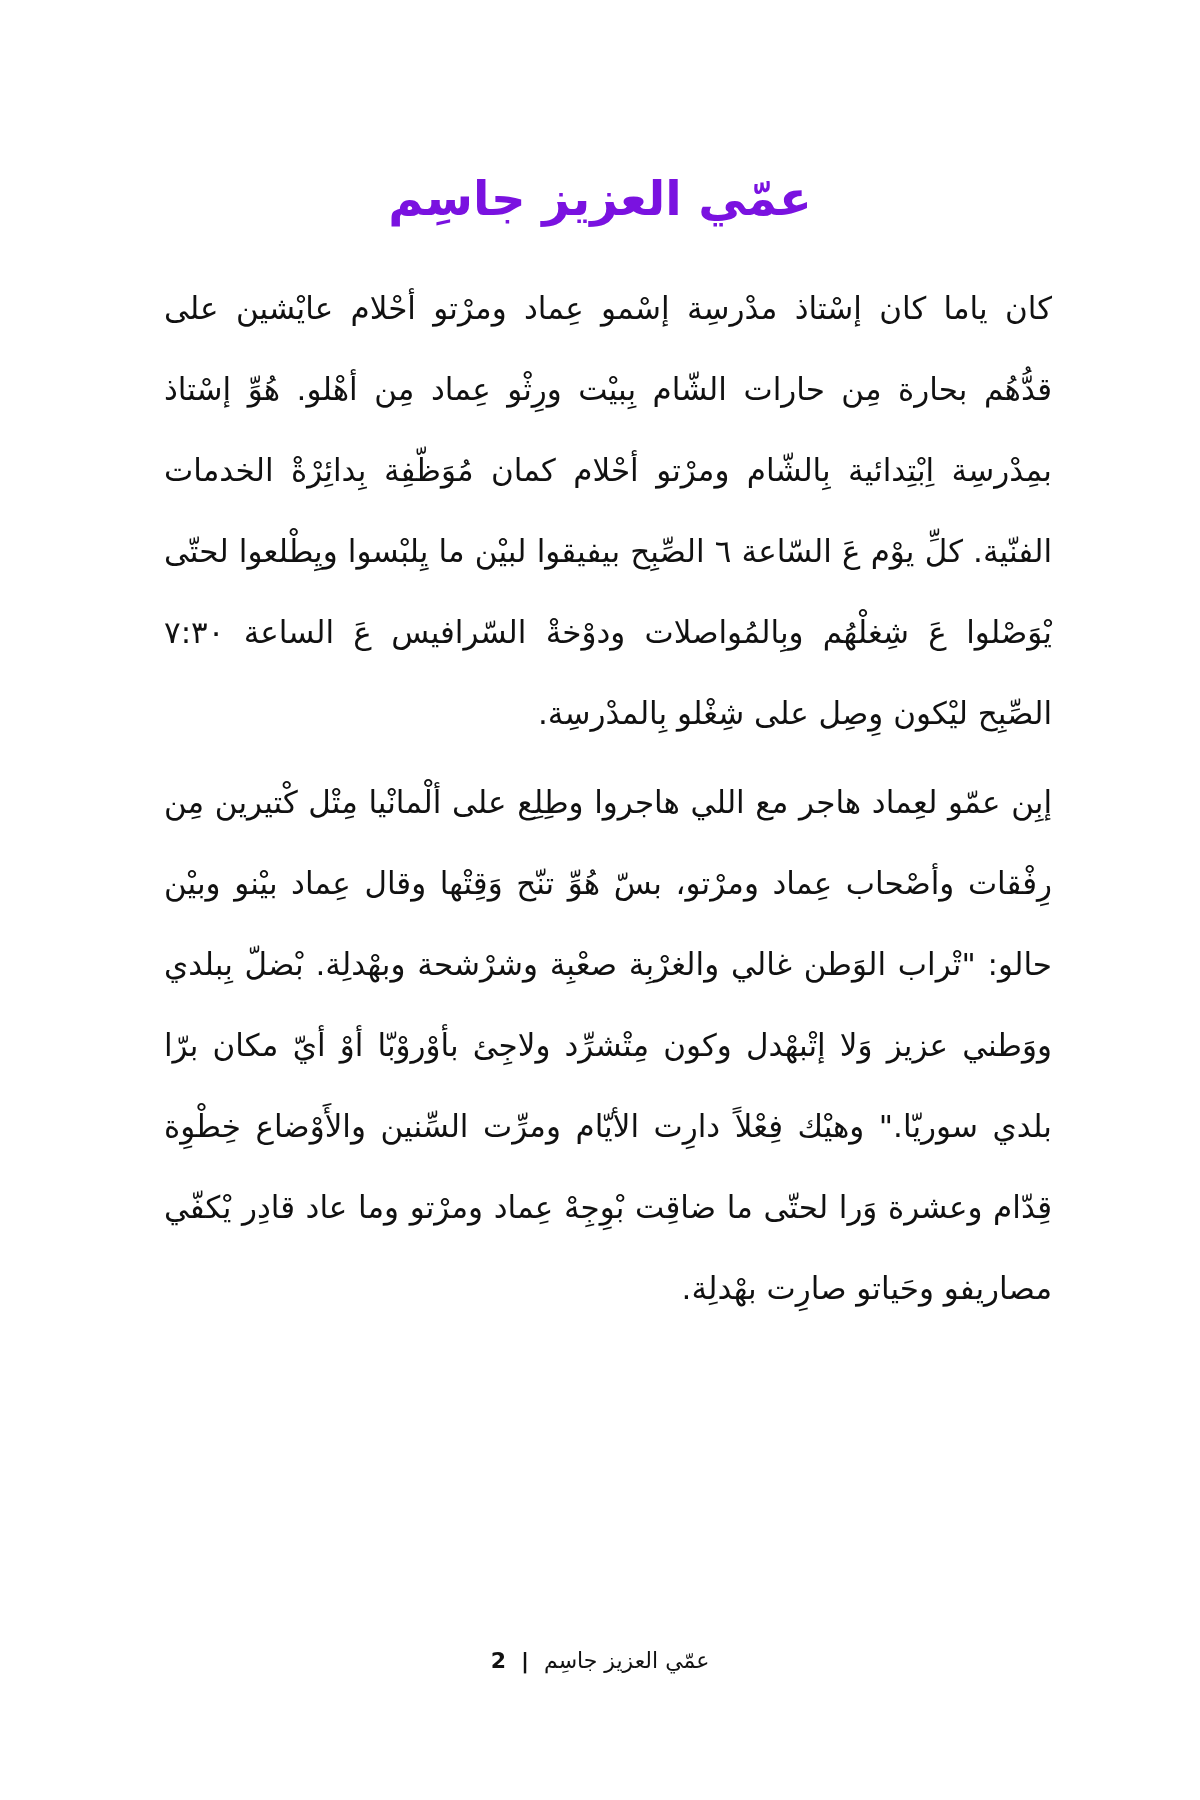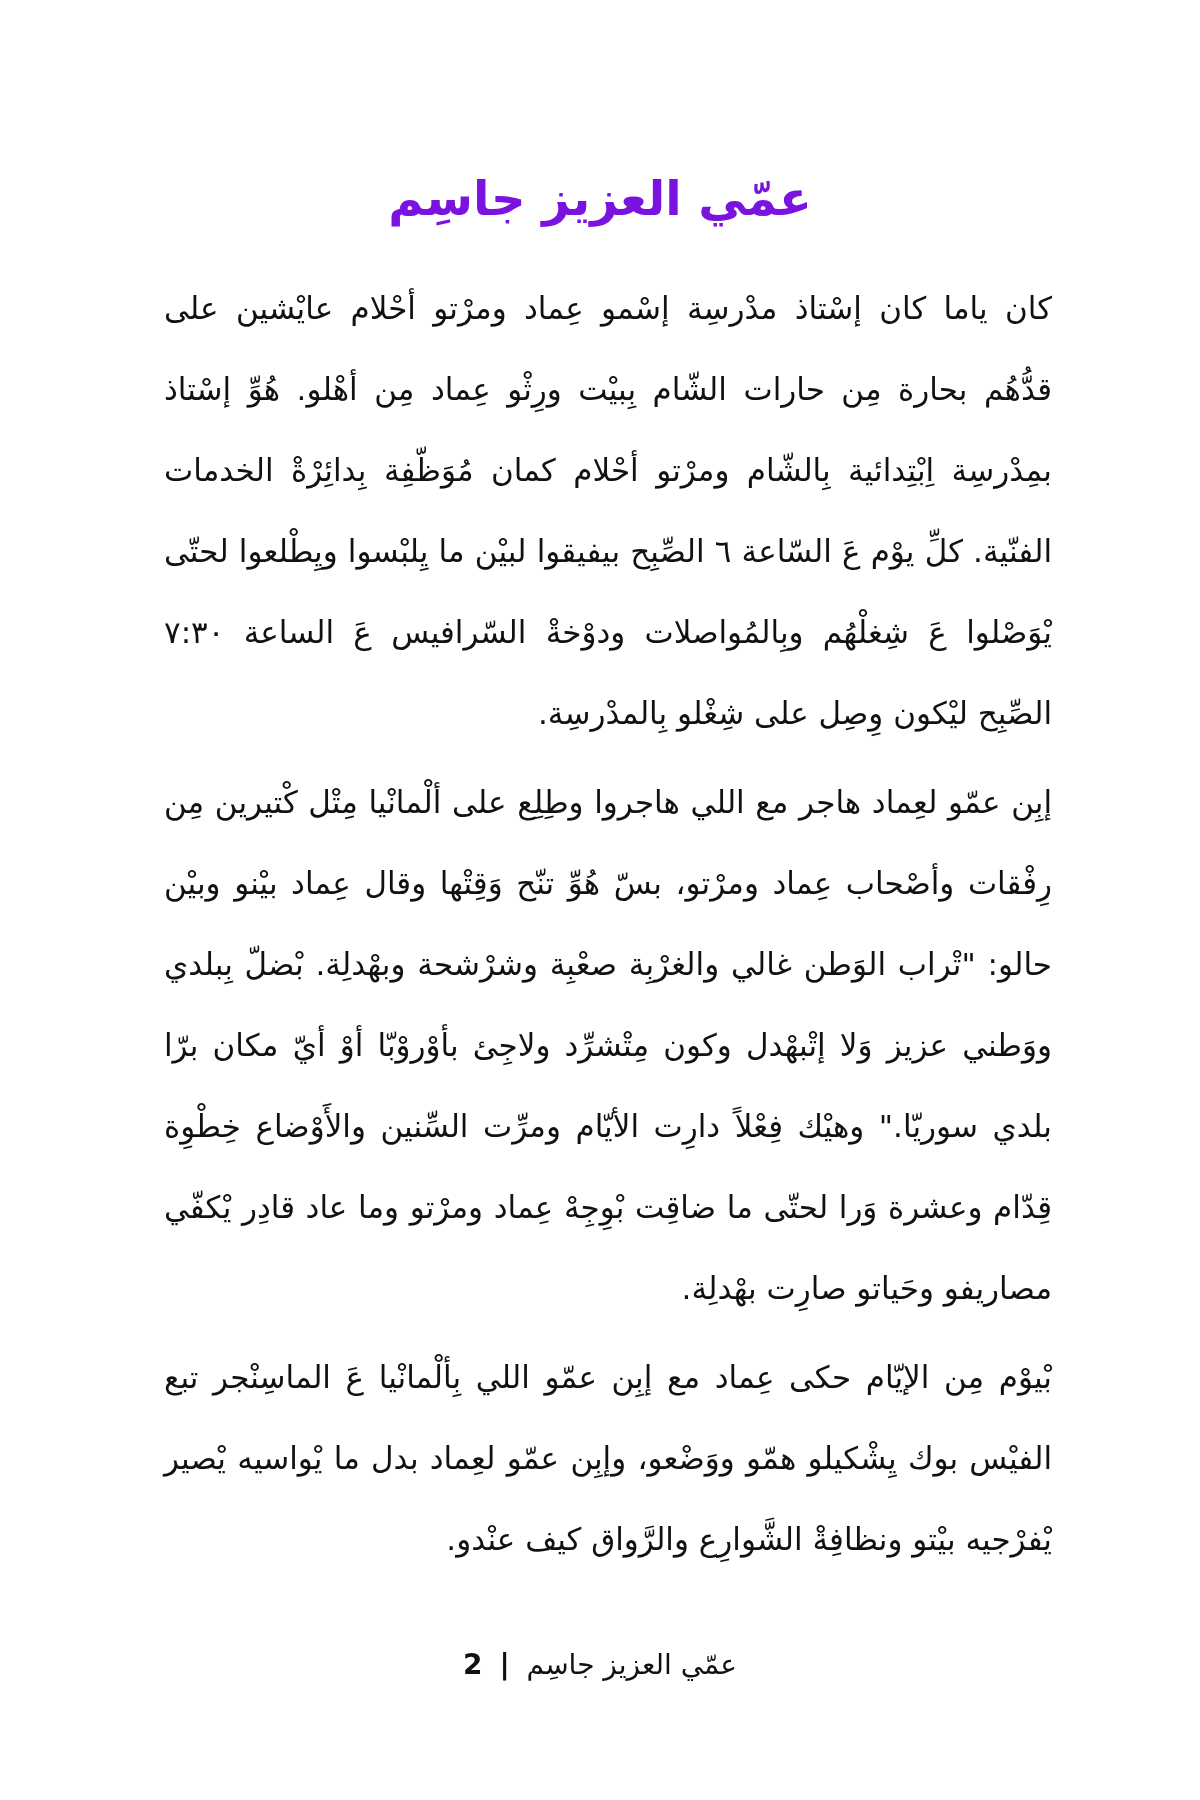--- a/index.html
+++ b/index.html
@@ -37,38 +37,37 @@
       text-align-last: right;
       margin: 0 0 8px 16px;
     }
     .footer {
       position: absolute;
       top: 1648px;
       left: 0;
       width: 1200px;
       text-align: center;
       direction: rtl;
-      font-size: 28px;
+      font-size: 22px;
       color: #111111;
     }
     .footer .sep {
       font-weight: bold;
       margin: 0 8px;
     }
     .footer .num {
       font-weight: bold;
     }
   </style>
 </head>
 <body>
 
 <div class="page">
   <h1 class="title">عمّي العزيز جاسِم</h1>
   <p class="para">كان ياما كان إسْتاذ مدْرسِة إسْمو عِماد ومرْتو أحْلام عايْشين على قدُّهُم بحارة مِن حارات الشّام بِبيْت ورِثْو عِماد مِن أهْلو. هُوِّ إسْتاذ بمِدْرسِة اِبْتِدائية بِالشّام ومرْتو أحْلام كمان مُوَظّفِة بِدائِرْةْ الخدمات الفنّية. كلِّ يوْم عَ السّاعة ٦ الصِّبِح بيفيقوا لبيْن ما يِلبْسوا ويِطْلعوا لحتّى يْوَصْلوا عَ شِغلْهُم وبِالمُواصلات ودوْخةْ السّرافيس عَ الساعة ٧:٣٠ الصِّبِح ليْكون وِصِل على شِغْلو بِالمدْرسِة.</p>
   <p class="para">إبِن عمّو لعِماد هاجر مع اللي هاجروا وطِلِع على ألْمانْيا مِتْل كْتيرين مِن رِفْقات وأصْحاب عِماد ومرْتو، بسّ هُوِّ تنّح وَقِتْها وقال عِماد بيْنو وبيْن حالو: "تْراب الوَطن غالي والغرْبِة صعْبِة وشرْشحة وبهْدلِة. بْضلّ بِبلدي ووَطني عزيز وَلا إتْبهْدل وكون مِتْشرِّد ولاجِئ بأوْروْبّا أوْ أيّ مكان برّا بلدي سوريّا." وهيْك فِعْلاً دارِت الأيّام ومرِّت السِّنين والأَوْضاع خِطْوِة قِدّام وعشرة وَرا لحتّى ما ضاقِت بْوِجِهْ عِماد ومرْتو وما عاد قادِر يْكفّي مصاريفو وحَياتو صارِت بهْدلِة.</p>
-  <p class="para">بْيوْم مِن الإيّام حكى عِماد مع إبِن عمّو اللي بِألْمانْيا عَ الماسِنْجر تبع الفيْس بوك يِشْكيلو همّو ووَضْعو، وإبِن عمّو لعِماد بدل ما يْواسيه يْصير يْفرْجيه بيْتو ونظافِةْ الشَّوارِع والرَّواق كيف عنْدو.</p>
 </div>
 
 <div class="footer">
   <span>عمّي العزيز جاسِم</span>
   <span class="sep">|</span>
   <span class="num">2</span>
 </div>
 
 </body></html>

